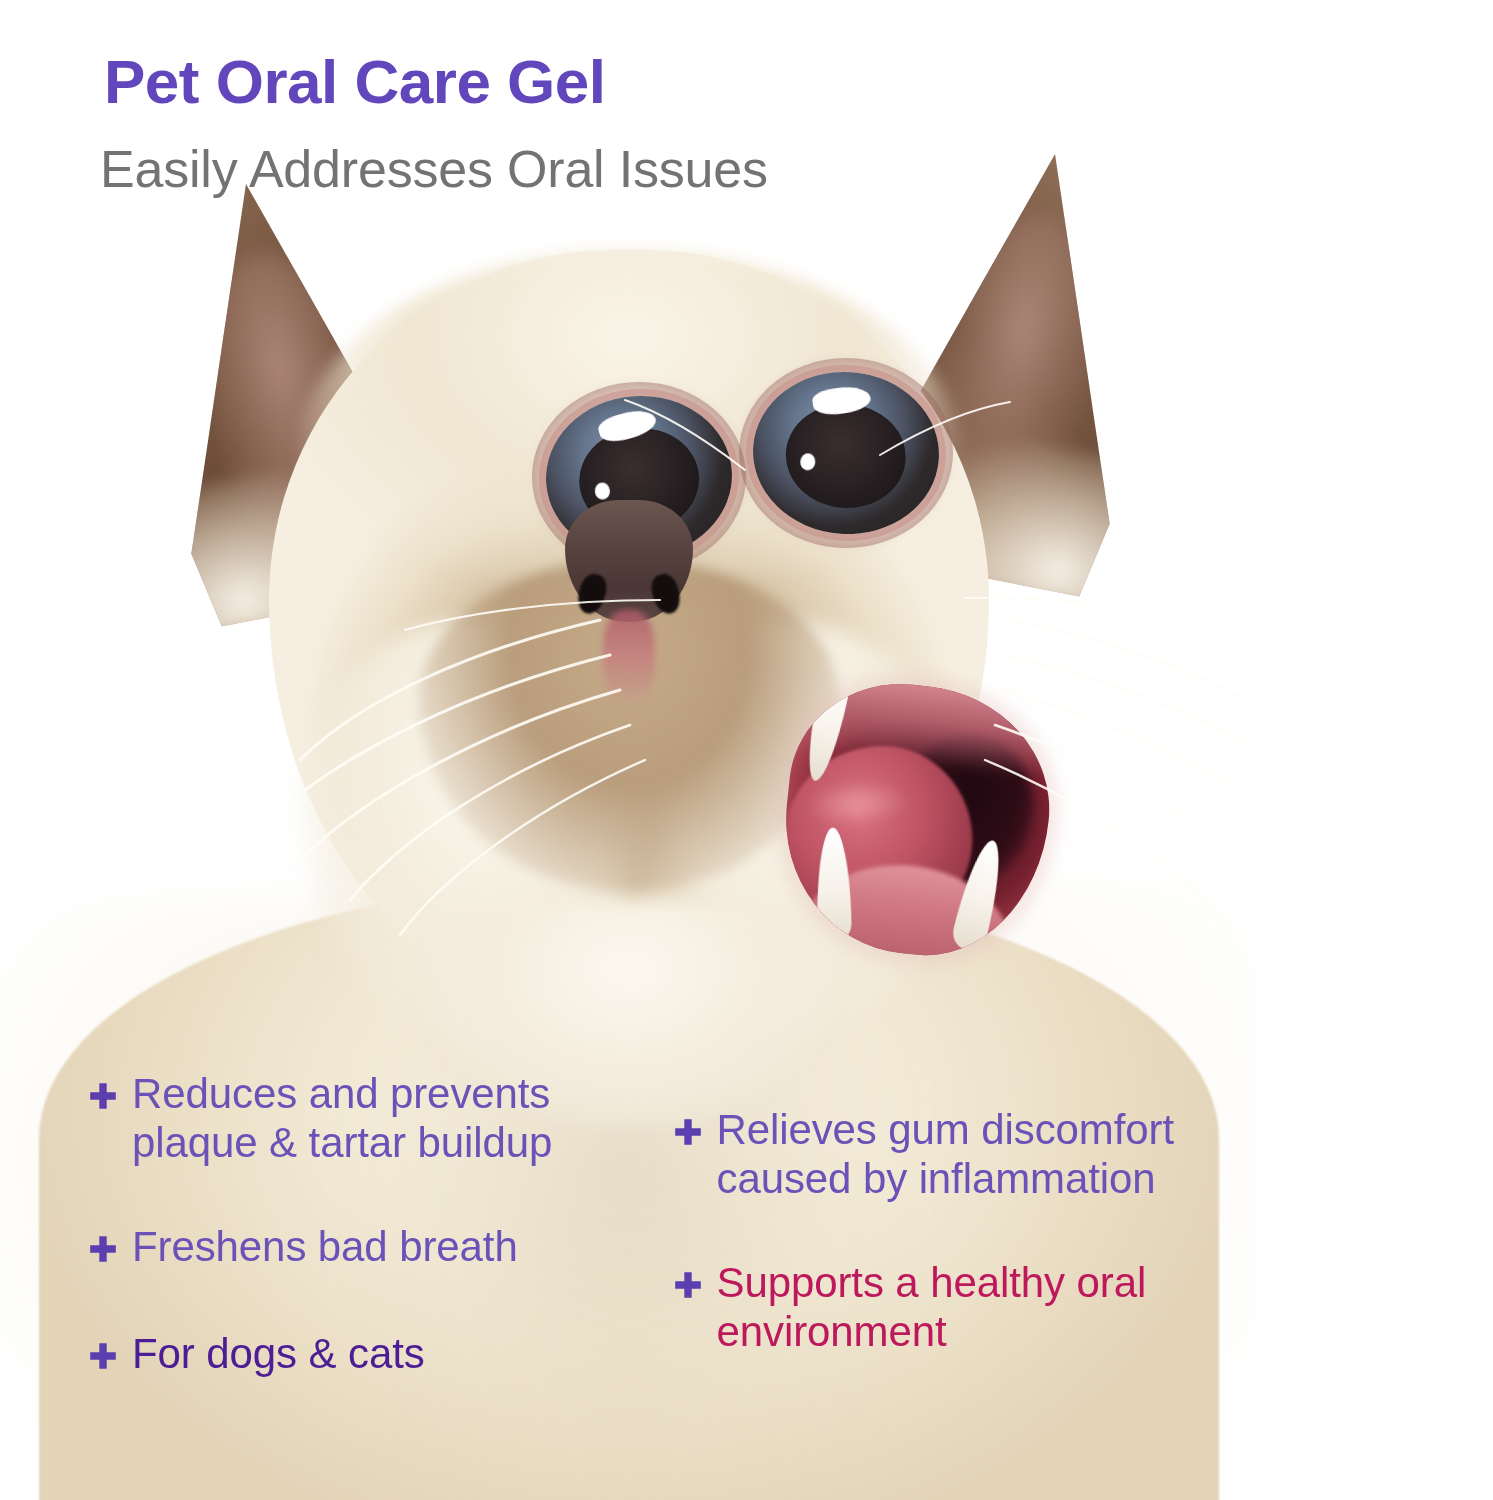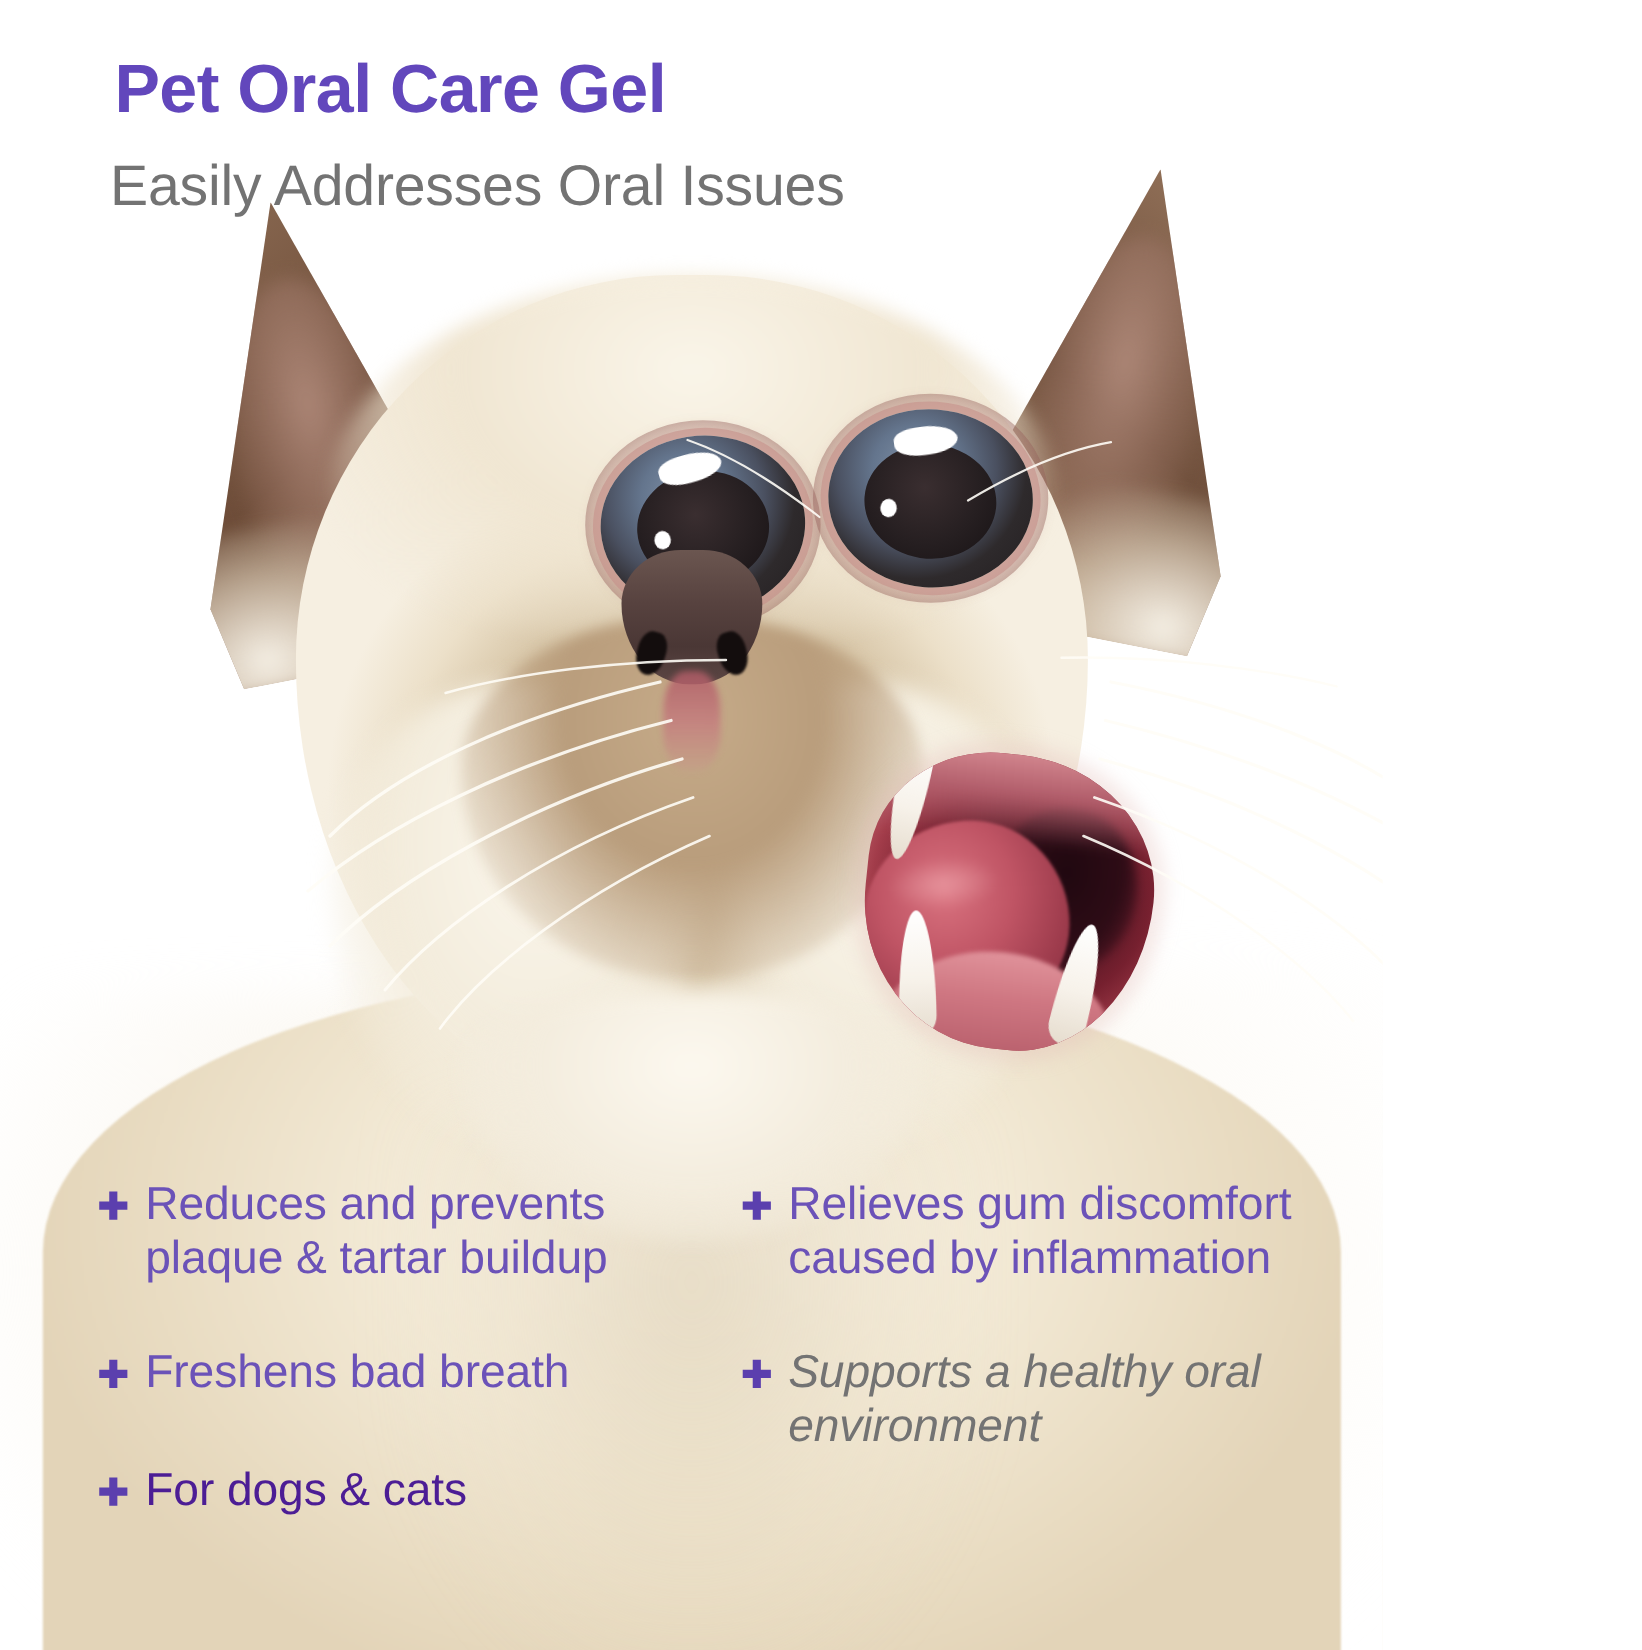--- a/index.html
+++ b/index.html
@@ -337,21 +337,21 @@
 
   .bullets {
     position: absolute;
     left: 88px;
     right: 0px;
     top: 1070px;
     display: flex;
     gap: 0;
   }
   .col { width: 50%; }
-  .col-right { padding-left: 0px; }
+  .col-right { padding-left: 0px; margin-top: 36px; }
 
   .bullet {
     display: flex;
     align-items: flex-start;
     gap: 14px;
     margin-bottom: 50px;
   }
   .bullet-text {
     font-size: 42px;
     line-height: 1.16;
@@ -493,19 +493,19 @@
         </span>
         <span class="bullet-text" style="color:#6B52B8;max-width:640px;">Relieves gum discomfort caused by inflammation</span>
       </div>
 
       <div class="bullet" style="margin-top:56px;">
         <span class="plus-icon">
           <svg width="30" height="30" viewBox="0 0 30 30" aria-hidden="true">
             <path d="M11.3 2.2h7.4v9.1h9.1v7.4h-9.1v9.1h-7.4v-9.1H2.2v-7.4h9.1z" fill="#5B3FAE"></path>
           </svg>
         </span>
-        <span class="bullet-text" style="color:#737373;max-width:580px;font-style:italic;">Supports a healthy oral environment</span>
+        <span class="bullet-text" style="color:#be185d;max-width:580px;">Supports a healthy oral environment</span>
       </div>
 
     </div>
   </div>
 
 </div>
 
 </body></html>

